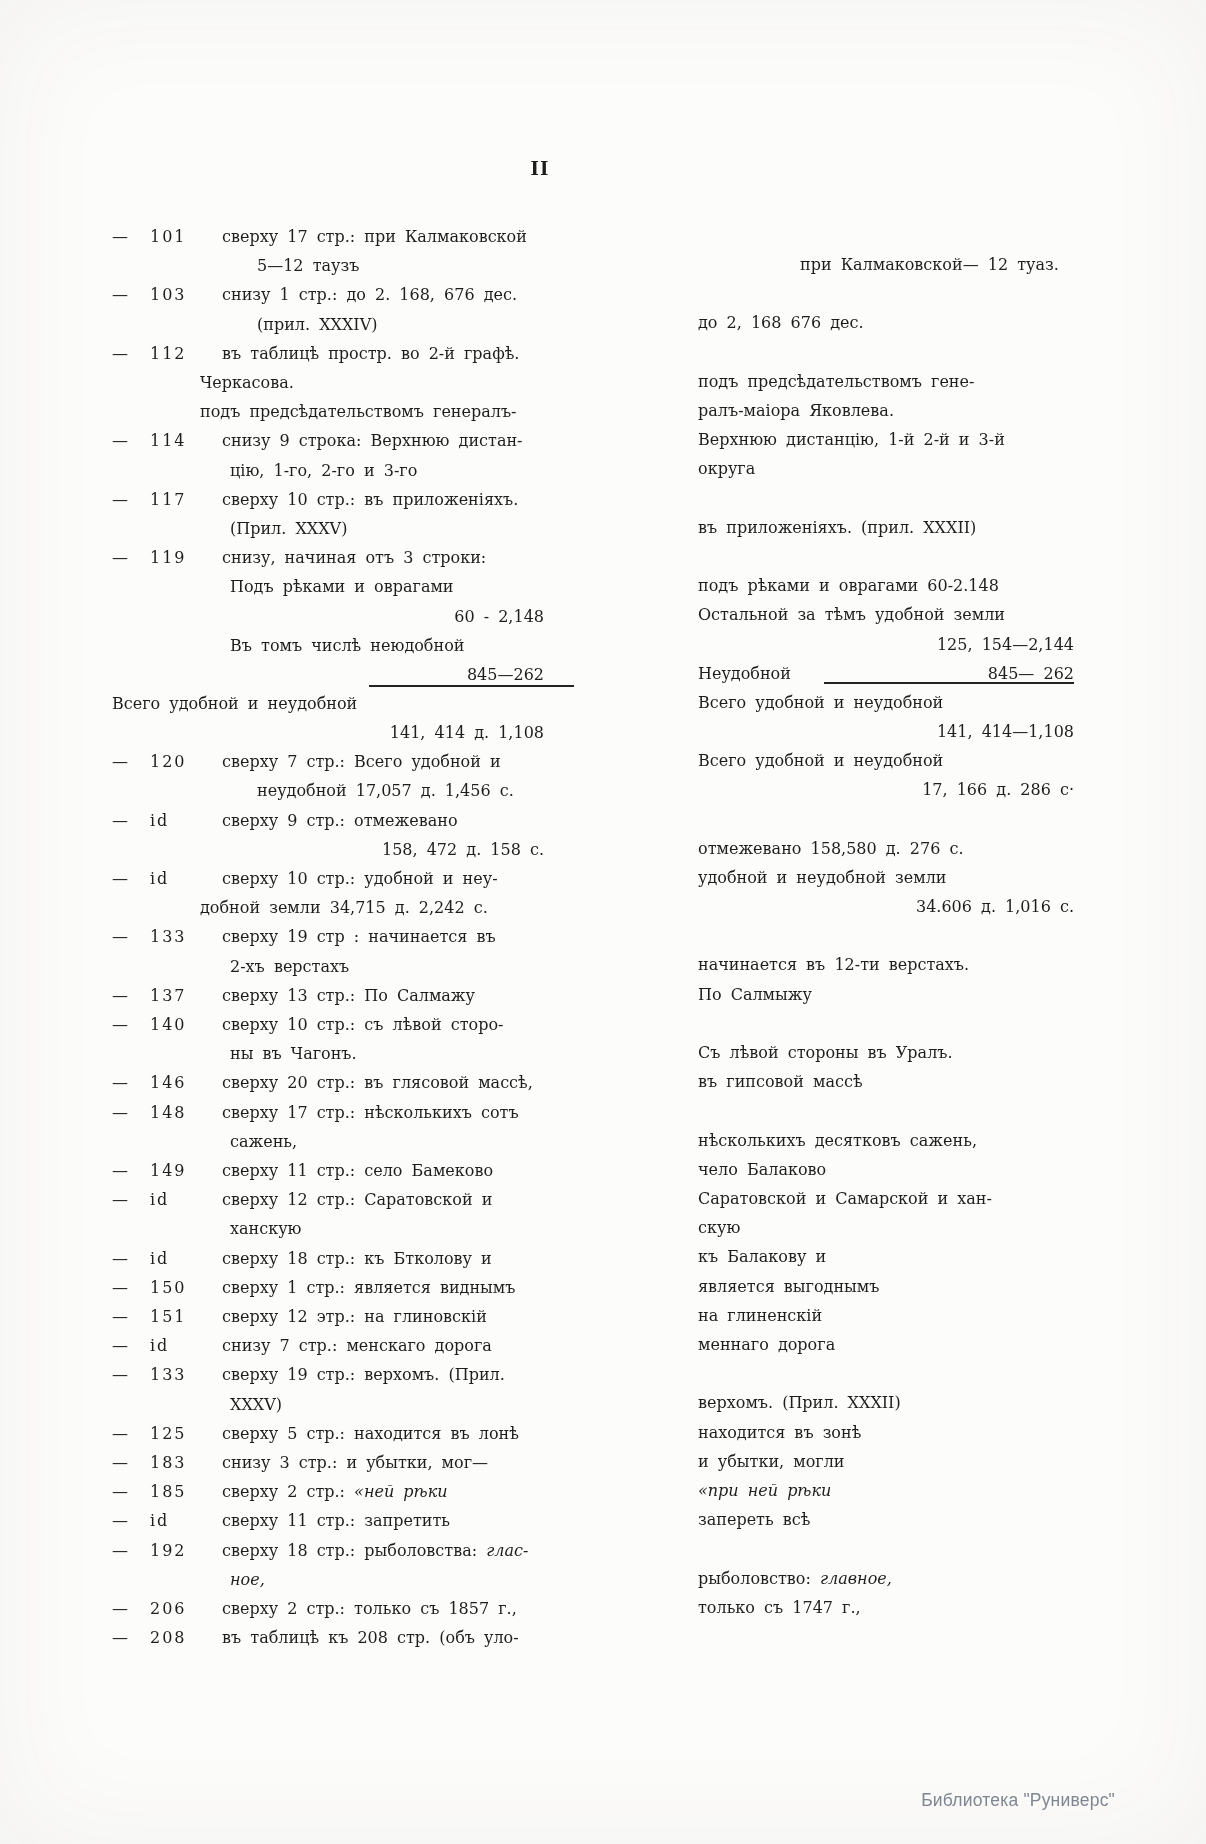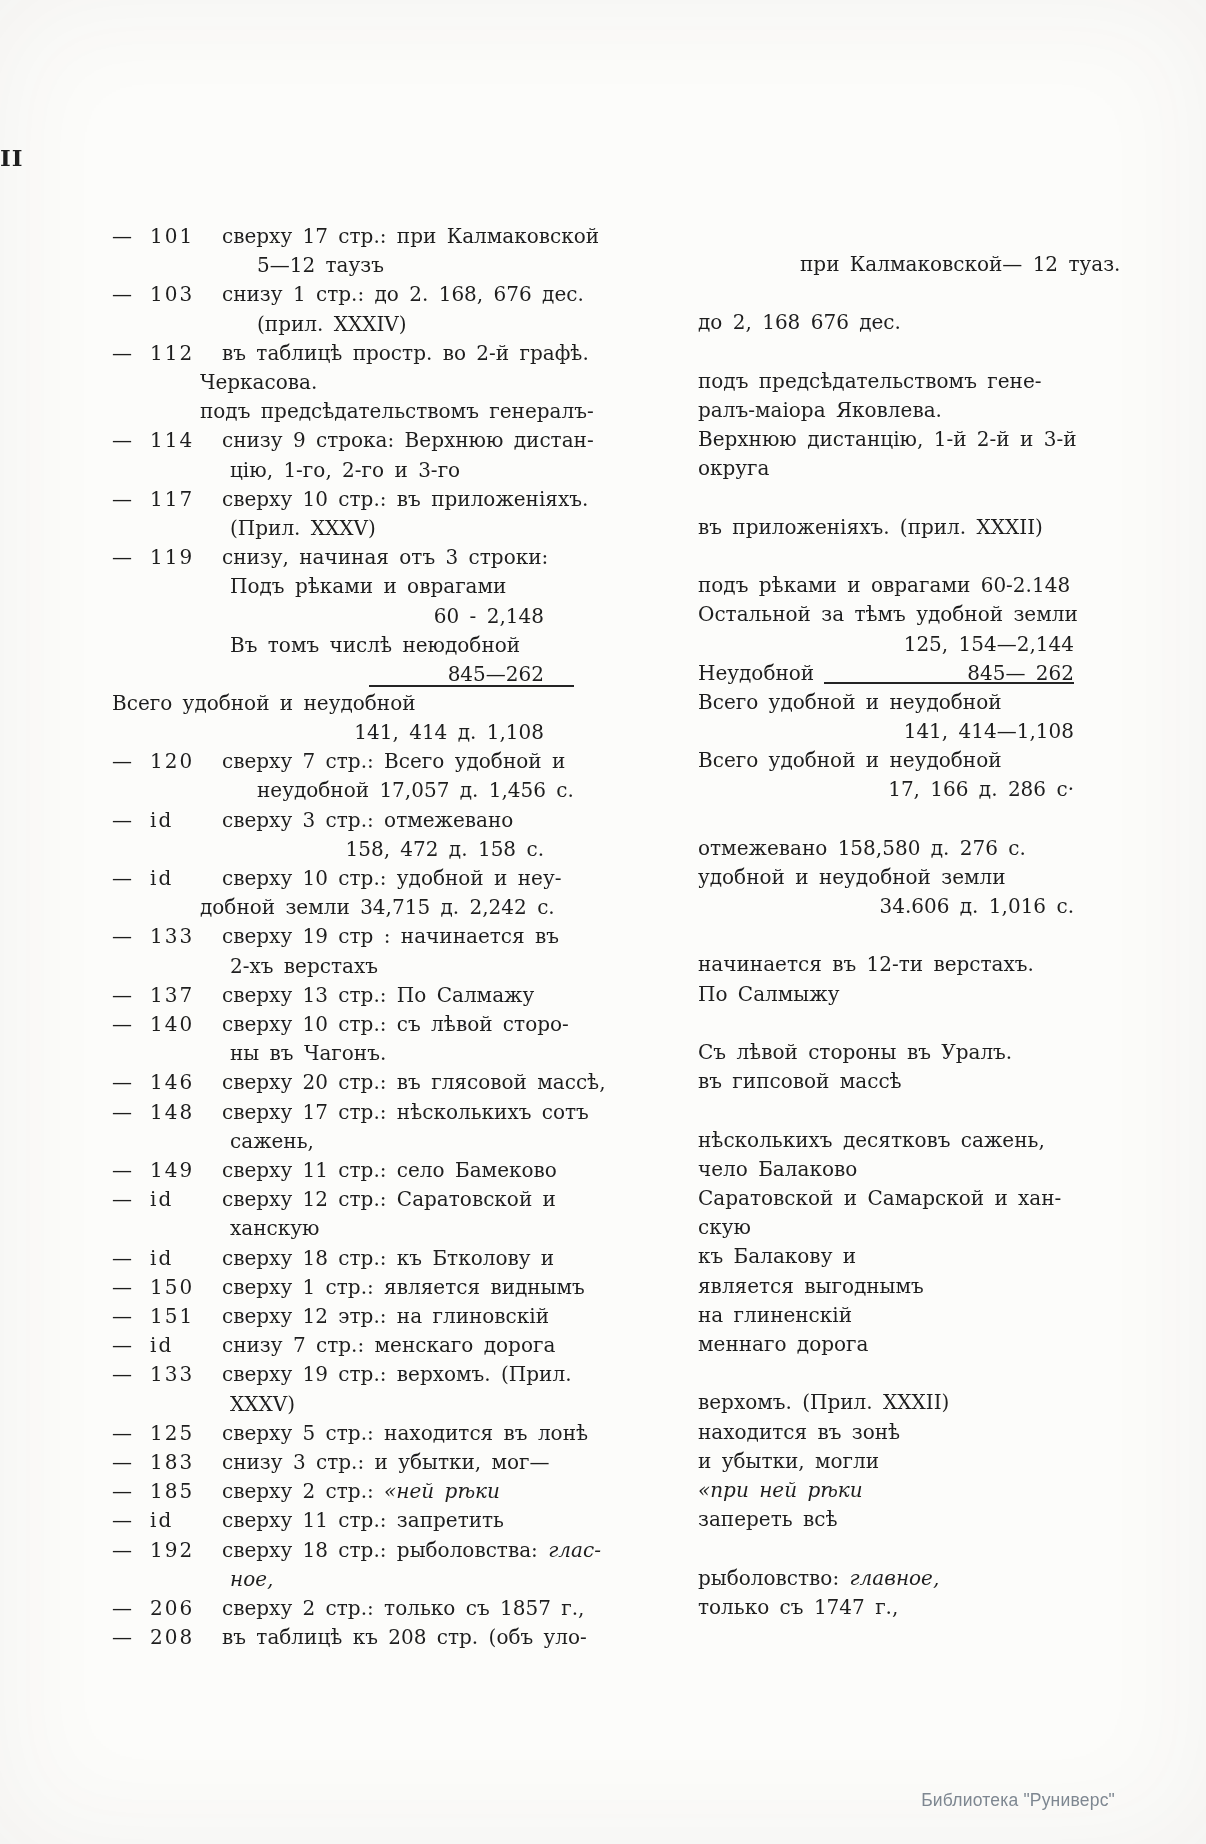--- a/index.html
+++ b/index.html
@@ -6,24 +6,24 @@
   .page{
     position:relative;
     width:1206px;height:1844px;
     background:#fcfcfa;
     box-shadow:inset 0 0 120px rgba(70,65,50,.05);
     font-family:"DejaVu Serif", serif;
     color:#1e1e1e;
     overflow:hidden;
   }
   .page-header{
-    position:absolute;top:144px;left:0;width:1080px;
-    font-size:23px;font-weight:bold;letter-spacing:1px;
+    position:absolute;top:158px;left:0;width:1080px;
+    text-align:center;font-size:18px;font-weight:bold;letter-spacing:1px;
   }
-  .col{position:absolute;font-size:20px;line-height:29.2px;word-spacing:4px;}
+  .col{position:absolute;font-size:16px;line-height:29.2px;word-spacing:4px;}
   .col-left{top:222px;left:112px;width:462px;}
   .col-right{top:250px;left:698px;width:380px;}
   .line{min-height:29.2px;white-space:nowrap;}
   .dash{display:inline-block;width:38px;}
   .num{display:inline-block;width:72px;letter-spacing:2px;}
   .cont{padding-left:118px;}
   .cont2{padding-left:88px;}
   .cont3{padding-left:145px;}
   .col-left .r{text-align:right;padding-right:30px;}
   .col-right .r{text-align:right;padding-right:4px;}
@@ -60,21 +60,21 @@
       <div class="line"><span class="dash">—</span><span class="num">119</span><span class="txt">снизу, начиная отъ 3 строки:</span></div>
       <div class="line cont">Подъ рѣками и оврагами</div>
       <div class="line r">60 - 2,148</div>
       <div class="line cont">Въ томъ числѣ неюдобной</div>
       <div class="line r">845—262</div>
       <div class="sumrule"></div>
       <div class="line flush">Всего удобной и неудобной</div>
       <div class="line r">141, 414 д. 1,108</div>
       <div class="line"><span class="dash">—</span><span class="num">120</span><span class="txt">сверху 7 стр.: Всего удобной и</span></div>
       <div class="line cont3">неудобной 17,057 д. 1,456 с.</div>
-      <div class="line"><span class="dash">—</span><span class="num">id</span><span class="txt">сверху 3 стр.: отмежевано</span></div>
+      <div class="line"><span class="dash">—</span><span class="num">id</span><span class="txt">сверху 9 стр.: отмежевано</span></div>
       <div class="line r">158, 472 д. 158 с.</div>
       <div class="line"><span class="dash">—</span><span class="num">id</span><span class="txt">сверху 10 стр.: удобной и неу-</span></div>
       <div class="line cont2">добной земли 34,715 д. 2,242 с.</div>
       <div class="line"><span class="dash">—</span><span class="num">133</span><span class="txt">сверху 19 стр : начинается въ</span></div>
       <div class="line cont">2-хъ верстахъ</div>
       <div class="line"><span class="dash">—</span><span class="num">137</span><span class="txt">сверху 13 стр.: По Салмажу</span></div>
       <div class="line"><span class="dash">—</span><span class="num">140</span><span class="txt">сверху 10 стр.: съ лѣвой сторо-</span></div>
       <div class="line cont">ны въ Чагонъ.</div>
       <div class="line"><span class="dash">—</span><span class="num">146</span><span class="txt">сверху 20 стр.: въ глясовой массѣ,</span></div>
       <div class="line"><span class="dash">—</span><span class="num">148</span><span class="txt">сверху 17 стр.: нѣсколькихъ сотъ</span></div>

